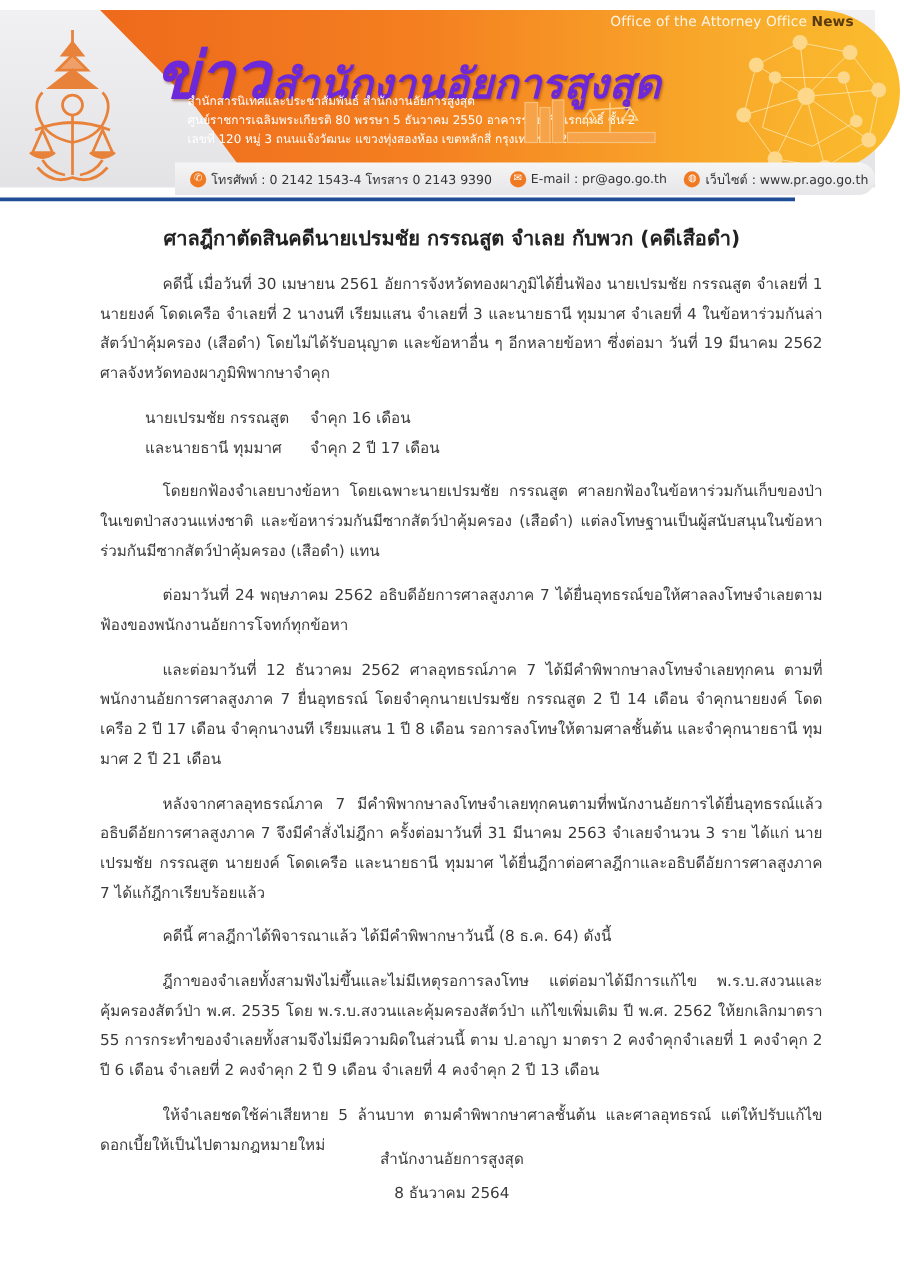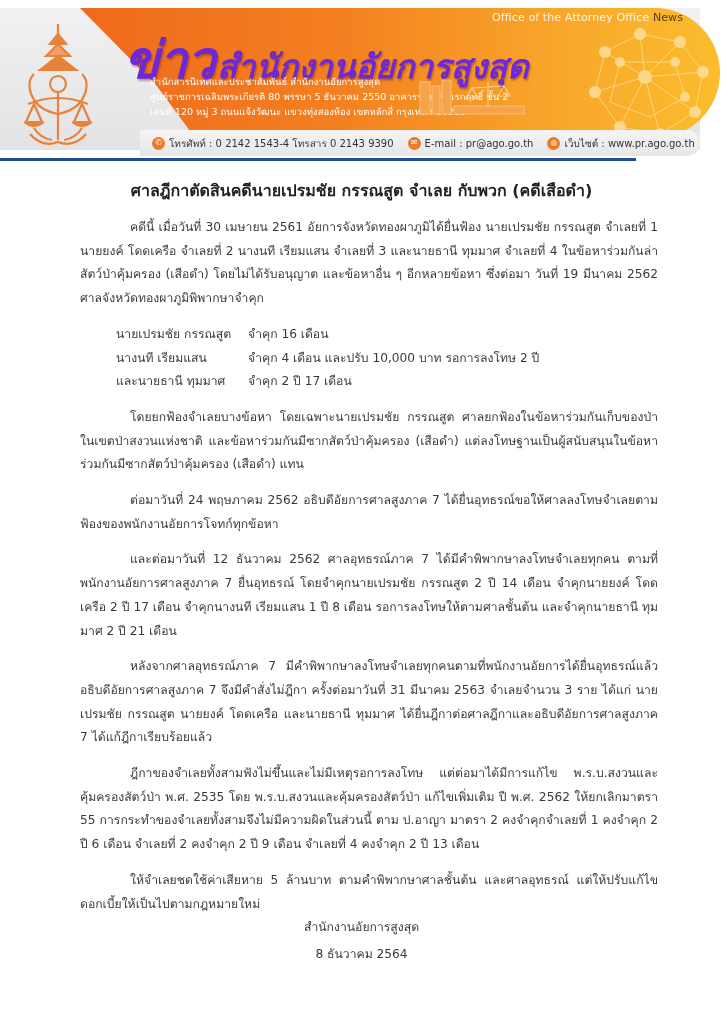--- a/index.html
+++ b/index.html
@@ -9,21 +9,21 @@
   
   .banner { position:absolute; left:0; top:0; width:723px; height:160px; }
   .banner-grey { position:absolute; left:0; top:8px; width:700px; height:142px;
                  background:linear-gradient(180deg,#f1f1f3,#e3e3e6); }
   .banner-orange { position:absolute; left:80px; top:8px; width:640px; height:130px;
                    background:linear-gradient(90deg,#ee6a1c 0%,#f47f20 40%,#f8a72a 75%,#fbbd2e 100%);
                    clip-path:polygon(0 0, 100% 0, 100% 100%, 18% 100%, 12% 60%);
                    border-radius:0 70px 70px 0; }
   .emblem { position:absolute; left:22px; top:22px; width:72px; height:130px; }
   .office-en { position:absolute; right:40px; top:11px; font-size:11px; color:#fff5e6; letter-spacing:0.1px; }
-  .office-en b { color:#5a3a10; font-weight:normal; }
+  .office-en b { color:#5a3a10; font-weight:bold; }
   .news-title { position:absolute; left:124px; top:18px; color:#6d28d9; font-weight:bold; font-style:italic;
                 text-shadow:1px 2px 2px rgba(120,40,0,0.45); white-space:nowrap; }
   .news-title .big { font-size:52px; letter-spacing:-1px; }
   .news-title .rest { font-size:33px; margin-left:2px; }
   .addr { position:absolute; left:150px; top:74px; color:#fff; font-size:9.5px; line-height:15px; white-space:nowrap; }
   .network { position:absolute; right:8px; top:22px; width:130px; height:120px; }
   .books { position:absolute; left:418px; top:78px; width:110px; height:38px; }
   .contact-bar { position:absolute; left:140px; top:130px; width:560px; height:26px;
                  background:linear-gradient(180deg,#f5f5f6,#e6e6e8); border-radius:0 14px 14px 0;
                  display:flex; align-items:center; font-size:10px; color:#333; gap:14px; padding-left:12px; box-sizing:border-box; }
@@ -141,33 +141,30 @@
 
 <div class="content">
   <p>คดีนี้ เมื่อวันที่ 30 เมษายน 2561 อัยการจังหวัดทองผาภูมิได้ยื่นฟ้อง นายเปรมชัย กรรณสูต จำเลยที่ 1 นายยงค์ โดดเครือ จำเลยที่ 2 นางนที เรียมแสน จำเลยที่ 3 และนายธานี ทุมมาศ จำเลยที่ 4 ในข้อหาร่วมกันล่าสัตว์ป่าคุ้มครอง (เสือดำ) โดยไม่ได้รับอนุญาต และข้อหาอื่น ๆ อีกหลายข้อหา ซึ่งต่อมา วันที่ 19 มีนาคม 2562 ศาลจังหวัดทองผาภูมิพิพากษาจำคุก</p>
   <table class="sent-table">
     <tbody>
         <tr>
       <td class="n">นายเปรมชัย กรรณสูต</td>
       <td>จำคุก 16 เดือน</td>
     </tr>
     <tr>
-      <td class="n">นางนที เรียมแสน</td>
-      <td>จำคุก 4 เดือน และปรับ 10,000 บาท รอการลงโทษ 2 ปี</td>
-    </tr>
-    <tr>
       <td class="n">และนายธานี ทุมมาศ</td>
       <td>จำคุก 2 ปี 17 เดือน</td>
     </tr>
   </tbody>
     </table>
   <p>โดยยกฟ้องจำเลยบางข้อหา โดยเฉพาะนายเปรมชัย กรรณสูต ศาลยกฟ้องในข้อหาร่วมกันเก็บของป่าในเขตป่าสงวนแห่งชาติ และข้อหาร่วมกันมีซากสัตว์ป่าคุ้มครอง (เสือดำ) แต่ลงโทษฐานเป็นผู้สนับสนุนในข้อหาร่วมกันมีซากสัตว์ป่าคุ้มครอง (เสือดำ) แทน</p>
   <p>ต่อมาวันที่ 24 พฤษภาคม 2562 อธิบดีอัยการศาลสูงภาค 7 ได้ยื่นอุทธรณ์ขอให้ศาลลงโทษจำเลยตามฟ้องของพนักงานอัยการโจทก์ทุกข้อหา</p>
   <p>และต่อมาวันที่ 12 ธันวาคม 2562 ศาลอุทธรณ์ภาค 7 ได้มีคำพิพากษาลงโทษจำเลยทุกคน ตามที่พนักงานอัยการศาลสูงภาค 7 ยื่นอุทธรณ์ โดยจำคุกนายเปรมชัย กรรณสูต 2 ปี 14 เดือน จำคุกนายยงค์ โดดเครือ 2 ปี 17 เดือน จำคุกนางนที เรียมแสน 1 ปี 8 เดือน รอการลงโทษให้ตามศาลชั้นต้น และจำคุกนายธานี ทุมมาศ 2 ปี 21 เดือน</p>
   <p>หลังจากศาลอุทธรณ์ภาค 7 มีคำพิพากษาลงโทษจำเลยทุกคนตามที่พนักงานอัยการได้ยื่นอุทธรณ์แล้ว อธิบดีอัยการศาลสูงภาค 7 จึงมีคำสั่งไม่ฎีกา ครั้งต่อมาวันที่ 31 มีนาคม 2563 จำเลยจำนวน 3 ราย ได้แก่ นายเปรมชัย กรรณสูต นายยงค์ โดดเครือ และนายธานี ทุมมาศ ได้ยื่นฎีกาต่อศาลฎีกาและอธิบดีอัยการศาลสูงภาค 7 ได้แก้ฎีกาเรียบร้อยแล้ว</p>
+  <p>คดีนี้ ศาลฎีกาได้พิจารณาแล้ว ได้มีคำพิพากษาวันนี้ (8 ธ.ค. 64) ดังนี้</p>
   <p>ฎีกาของจำเลยทั้งสามฟังไม่ขึ้นและไม่มีเหตุรอการลงโทษ แต่ต่อมาได้มีการแก้ไข พ.ร.บ.สงวนและคุ้มครองสัตว์ป่า พ.ศ. 2535 โดย พ.ร.บ.สงวนและคุ้มครองสัตว์ป่า แก้ไขเพิ่มเติม ปี พ.ศ. 2562 ให้ยกเลิกมาตรา 55 การกระทำของจำเลยทั้งสามจึงไม่มีความผิดในส่วนนี้ ตาม ป.อาญา มาตรา 2 คงจำคุกจำเลยที่ 1 คงจำคุก 2 ปี 6 เดือน จำเลยที่ 2 คงจำคุก 2 ปี 9 เดือน จำเลยที่ 4 คงจำคุก 2 ปี 13 เดือน</p>
   <p>ให้จำเลยชดใช้ค่าเสียหาย 5 ล้านบาท ตามคำพิพากษาศาลชั้นต้น และศาลอุทธรณ์ แต่ให้ปรับแก้ไขดอกเบี้ยให้เป็นไปตามกฎหมายใหม่</p>
 </div>
 
 <div class="signoff">
   <div>สำนักงานอัยการสูงสุด</div>
   <div>8 ธันวาคม 2564</div>
 </div>
 
 </body></html>

